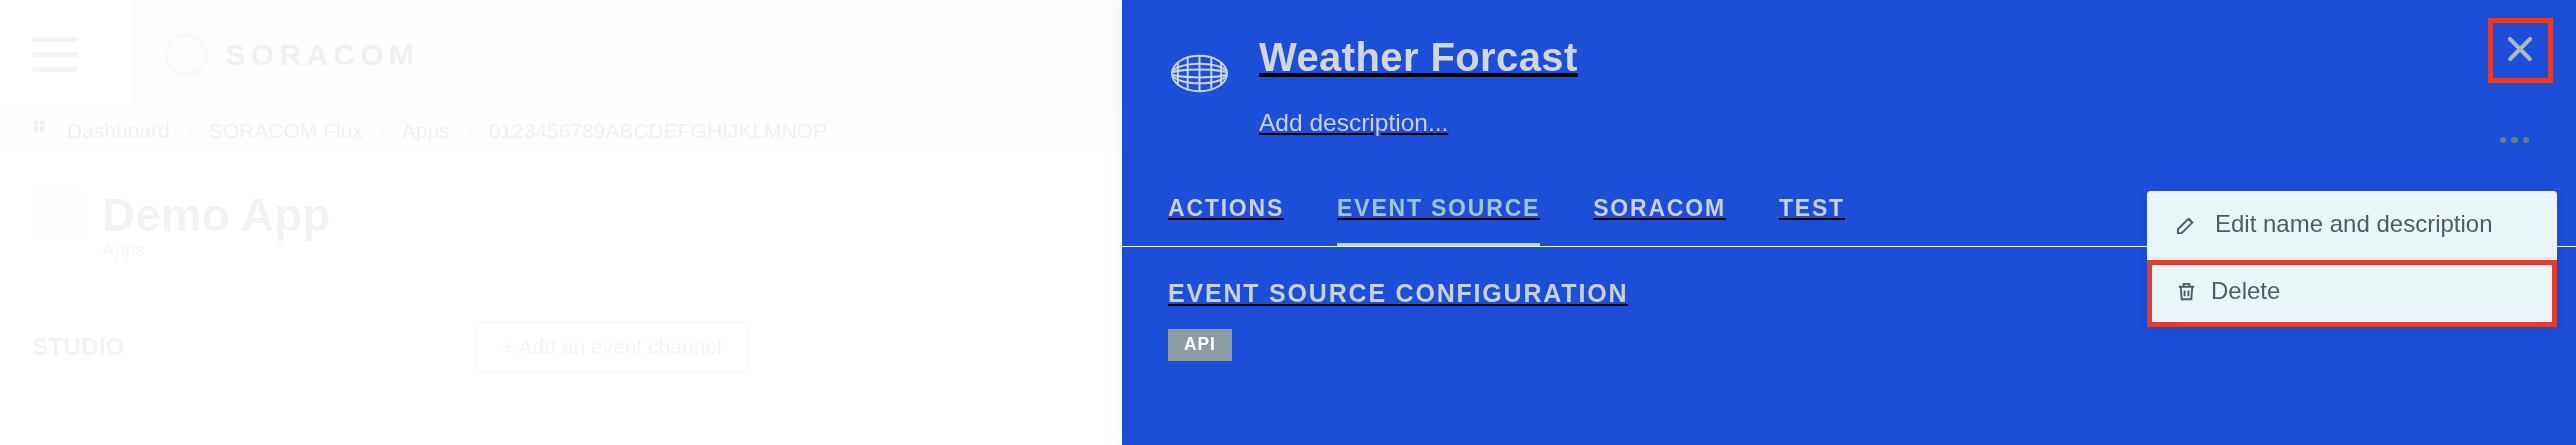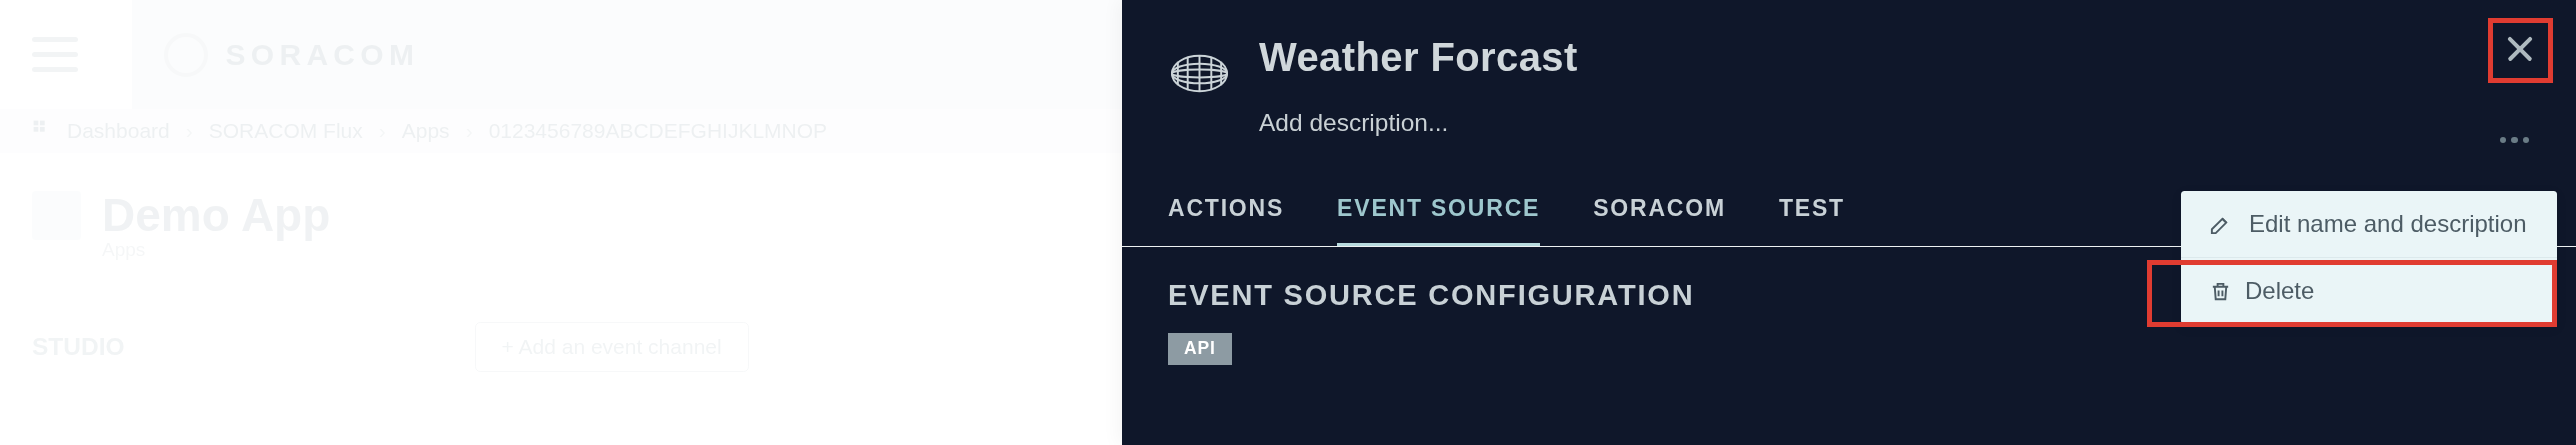--- a/index.html
+++ b/index.html
@@ -22,42 +22,42 @@
     .content { padding: 35px 32px; }
     .app-title-row { display: flex; align-items: center; gap: 21px; }
     .app-icon { width: 49px; height: 49px; background: #e9eef0; border-radius: 3.5px; }
     .app-title { font-size: 46px; font-weight: 700; color: #aeb9bf; }
     .app-sub { color: #c5ced3; font-size: 19px; margin-left: 70px; margin-top: -3.5px; }
     .studio-row { margin-top: 61px; display: flex; align-items: center; gap: 350px; }
     .studio-row .tab { font-size: 24.5px; font-weight: 700; color: #b3bfc5; }
     .add-channel { border: 1.8px solid #cfd8dc; color: #b3bfc5; padding: 12.3px 26px; border-radius: 5.3px; font-size: 21px; }
 
     
-    .panel { position: absolute; right: 0; top: 0; width: 1454px; height: 445px; background: #0f172a; z-index: 10; box-shadow: -5.3px 0 16px rgba(0,0,0,0.04); }
+    .panel { position: absolute; right: 0; top: 0; width: 1454px; height: 445px; background: #1d4ed8; z-index: 10; box-shadow: -5.3px 0 16px rgba(0,0,0,0.04); text-decoration: underline; }
     .panel-header { display: flex; align-items: flex-start; padding: 35px 46px 0 46px; gap: 28px; position: relative; }
     .panel-icon { width: 63px; height: 63px; display: flex; align-items: center; justify-content: center; margin-top: 7px; }
     .panel-title { font-size: 40px; font-weight: 700; color: #d0d7db; letter-spacing: 0.4px; }
     .panel-desc { font-size: 24.5px; color: #c9d1d5; margin-top: 29px; }
     .close-btn { position: absolute; right: 26px; top: 19px; width: 60px; height: 60px; display: flex; align-items: center; justify-content: center; cursor: pointer; }
     .close-btn .x1, .close-btn .x2 { position: absolute; width: 32px; height: 3.5px; background: #aeb9bf; border-radius: 1.8px; }
     .close-btn .x1 { transform: rotate(45deg); }
     .close-btn .x2 { transform: rotate(-45deg); }
     .more-btn { position: absolute; right: 44px; top: 131px; width: 35px; height: 17.5px; display: flex; align-items: center; justify-content: center; gap: 5.3px; cursor: pointer; }
     .more-btn span { width: 6.1px; height: 6.1px; background: #6a7c86; border-radius: 50%; }
 
     .tabs { display: flex; gap: 53px; padding: 51px 46px 0 46px; border-bottom: 0.9px solid #edf1f2; margin-top: 7px; }
     .tabs .tab { font-size: 23px; font-weight: 700; letter-spacing: 1.8px; color: #c8d1d6; padding-bottom: 21px; cursor: pointer; }
     .tabs .tab.active { color: #9ec7cd; border-bottom: 3.5px solid #b7dade; }
 
-    .section-title { padding: 32px 46px 0 46px; font-size: 29px; font-weight: 700; letter-spacing: 1.8px; color: #c8d1d6; }
+    .section-title { padding: 32px 46px 0 46px; font-size: 25px; font-weight: 700; letter-spacing: 1.8px; color: #c8d1d6; }
 
     .api-badge { margin: 21px 0 0 46px; display: inline-block; background: #8d9ba3; color: #fff; font-size: 17.5px; font-weight: 700; padding: 5.3px 16px; border-radius: 0; letter-spacing: 0.9px; }
 
     
-    .menu { position: absolute; right: 19px; top: 191px; width: 376px; background: #eaf5f7; border-radius: 3.5px; box-shadow: 0 3.5px 12.3px rgba(0,0,0,0.06); z-index: 20; }
+    .menu { position: absolute; right: 19px; top: 191px; width: 410px; background: #eaf5f7; border-radius: 3.5px; box-shadow: 0 3.5px 12.3px rgba(0,0,0,0.06); z-index: 20; }
     .menu-item { display: flex; align-items: center; gap: 16px; padding: 19px 26px; font-size: 24px; color: #4d5c65; cursor: pointer; }
     .menu-item + .menu-item { border-top: 0.9px solid #dce9ec; gap: 12px; }
     .menu-icon { width: 26px; height: 26px; display: inline-flex; align-items: center; justify-content: center; }
 
     
     .hl { position: absolute; border: 5.3px solid #e03c31; z-index: 30; pointer-events: none; }
     .hl-close { right: 23px; top: 17.5px; width: 65px; height: 65px; }
     .hl-delete { right: 19px; top: 260px; width: 410px; height: 67px; }
 
     

